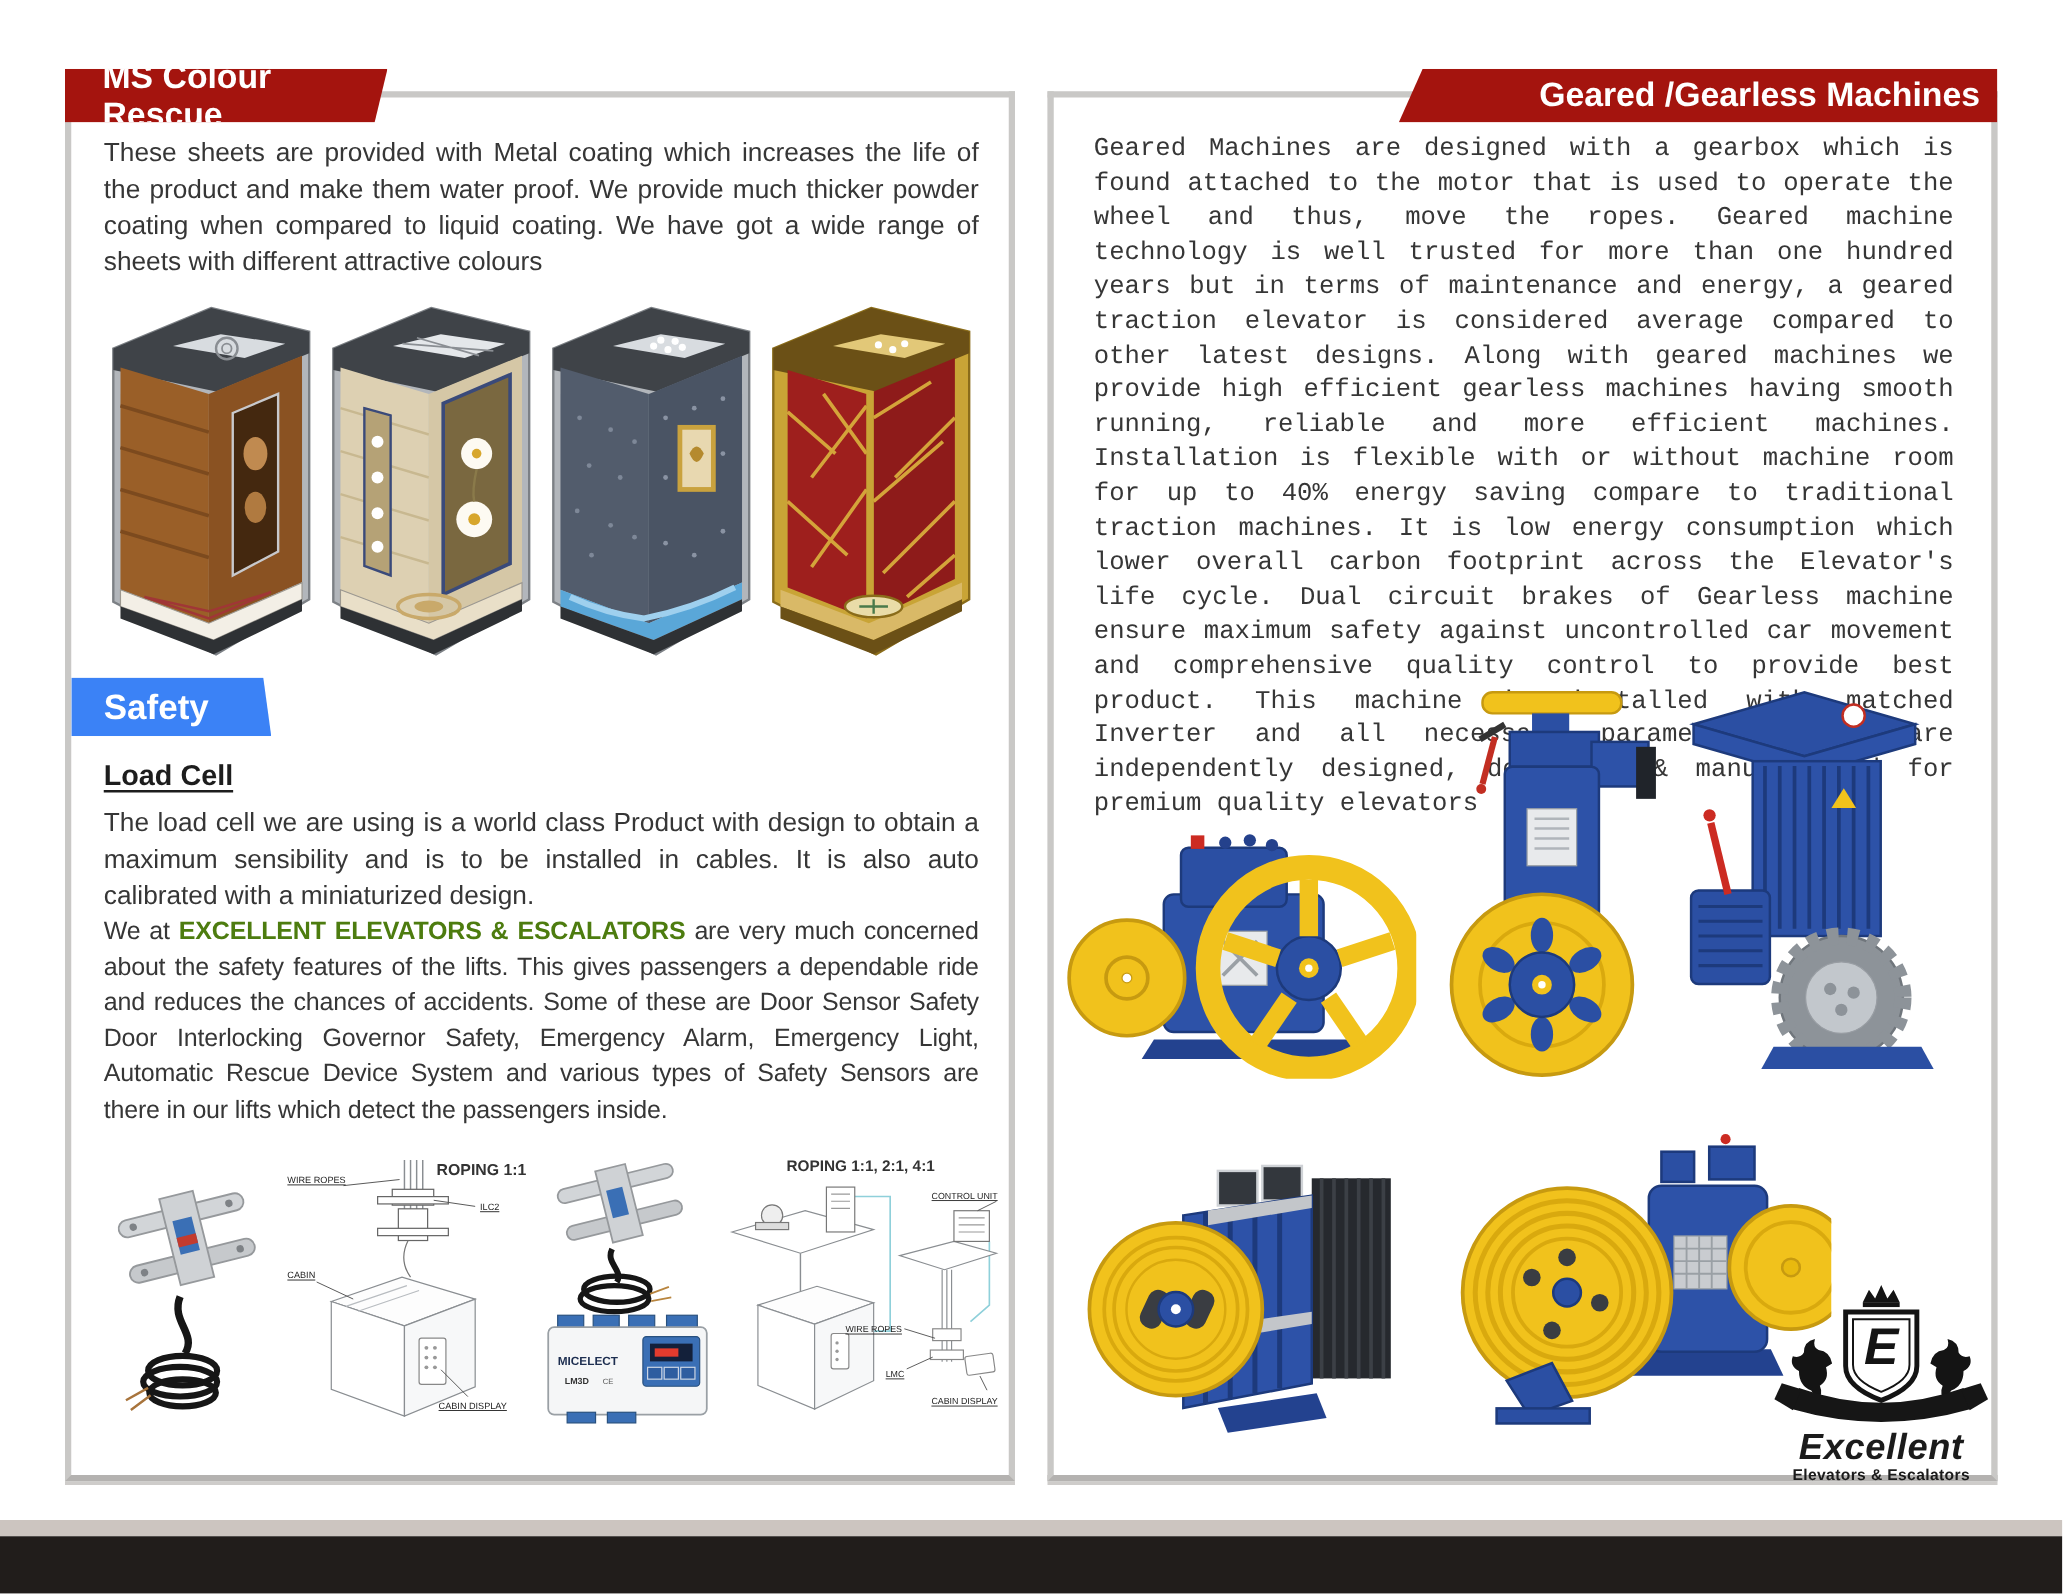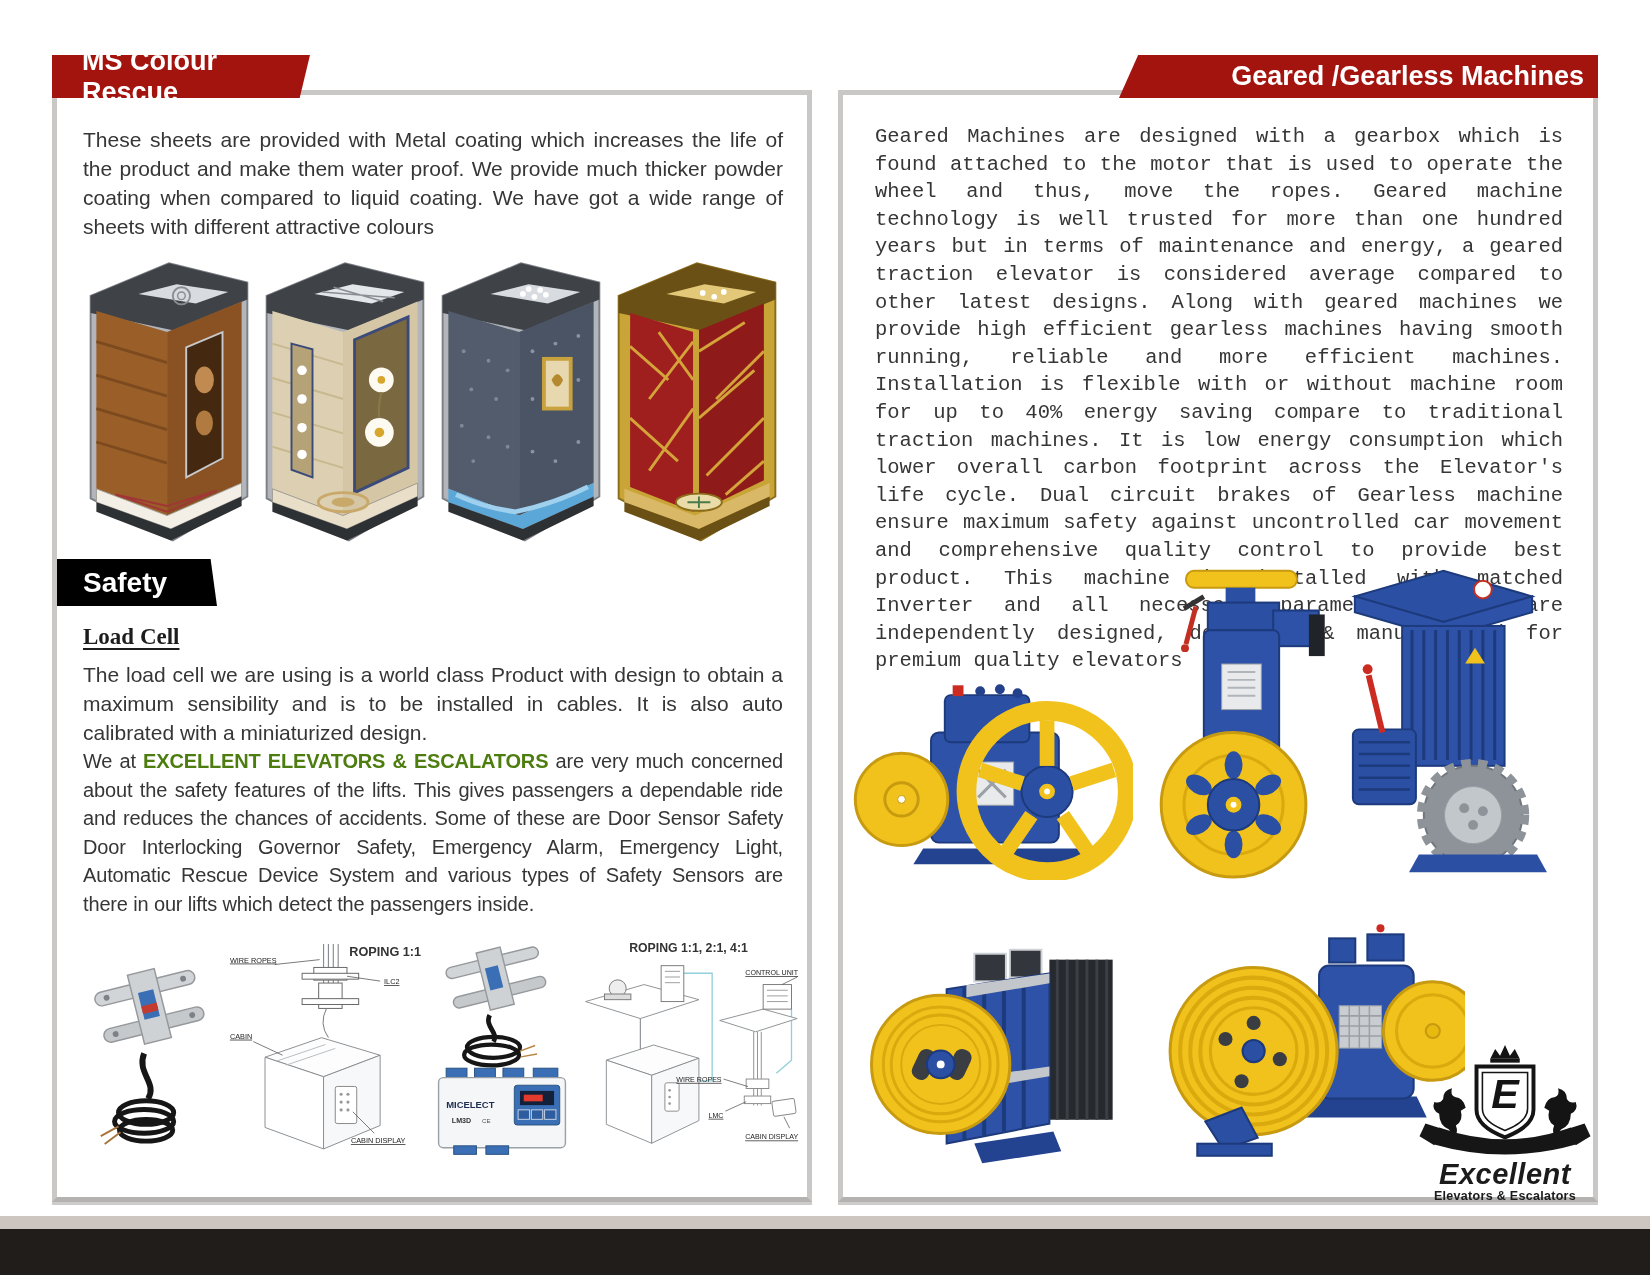--- a/index.html
+++ b/index.html
@@ -1,41 +1,41 @@
 <!DOCTYPE html>
 <html><head>
 <meta charset="utf-8">
 <style>
   html,body{margin:0;padding:0;background:#ffffff;}
   .page{position:relative;width:1650px;height:1275px;background:#ffffff;overflow:hidden;
         font-family:"Liberation Sans",sans-serif;color:#333;}
 
   
-  .box{position:absolute;top:90px;height:1112px;background:#fff;box-sizing:border-box;
+  .box{position:absolute;top:73px;height:1112px;background:#fff;box-sizing:border-box;
        border:5px solid #c9c8c6;border-bottom-color:#b4b2b0;box-shadow:0 3px 0 rgba(165,162,158,.55);}
   .box-left{left:52px;width:760px;padding:30px 24px 0 26px;}
   .box-right{left:838px;width:760px;padding:28px 30px 0 32px;}
 
   
   .banner{position:absolute;background:#a4140e;color:#fff;font-weight:bold;z-index:6;
           display:flex;align-items:center;box-sizing:border-box;}
   .banner-left{left:52px;top:55px;width:258px;height:43px;font-size:27px;padding-left:30px;
                clip-path:polygon(0 0,100% 0,96% 100%,0 100%);}
   .banner-right{left:1119px;top:55px;width:479px;height:43px;font-size:27px;justify-content:flex-end;
                 padding-right:14px;clip-path:polygon(4% 0,100% 0,100% 100%,0 100%);}
   .banner-safety{position:relative;margin:16px 0 6px -26px;width:160px;height:47px;font-size:28px;
                  padding-left:26px;clip-path:polygon(0 0,96% 0,100% 100%,0 100%);
-                 background:#000000;color:#fff;font-weight:bold;display:flex;align-items:center;}
+                 background:#3b82f6;color:#fff;font-weight:bold;display:flex;align-items:center;}
 
   
   p.body{font-size:21px;line-height:29px;text-align:justify;margin:0;color:#363636;}
   .box-right p.body{font-size:20.5px;line-height:27.6px;font-family:Liberation Mono, monospace;}
   p.tight{font-size:20px;line-height:28.5px;letter-spacing:-0.15px;}
   .subhead{font-size:23px;font-weight:bold;color:#1d1d1d;margin:18px 0 10px 0;
-           text-decoration:underline;text-decoration-thickness:2px;text-underline-offset:4px;font-family:Liberation Serif, serif;}
+           text-decoration:underline;text-decoration-thickness:2px;text-underline-offset:4px;}
   .bold-inline{font-weight:bold;color:#4d7c0f;}
 
   
   .cabins{display:flex;gap:4px;margin-top:14px;height:288px;}
   .cabin{flex:1;}
   .cabin svg{width:100%;height:100%;}
 
   
   .diagrams{display:flex;align-items:center;gap:5px;margin-top:8px;height:238px;}
   .diagram svg{display:block;}

